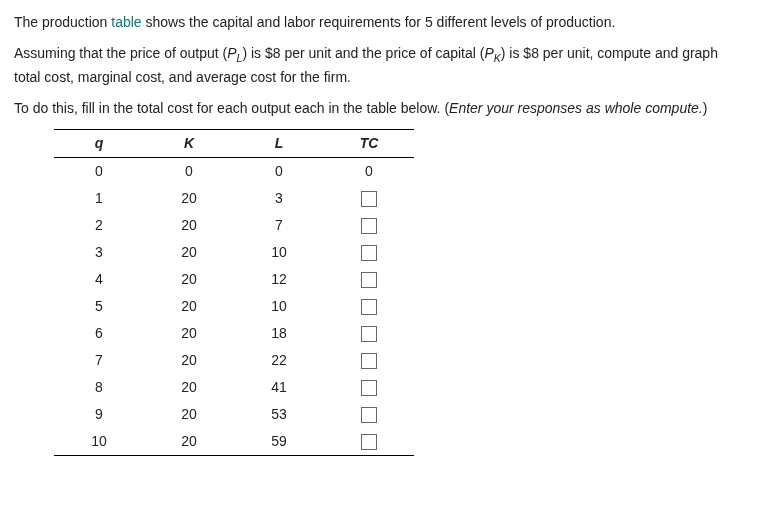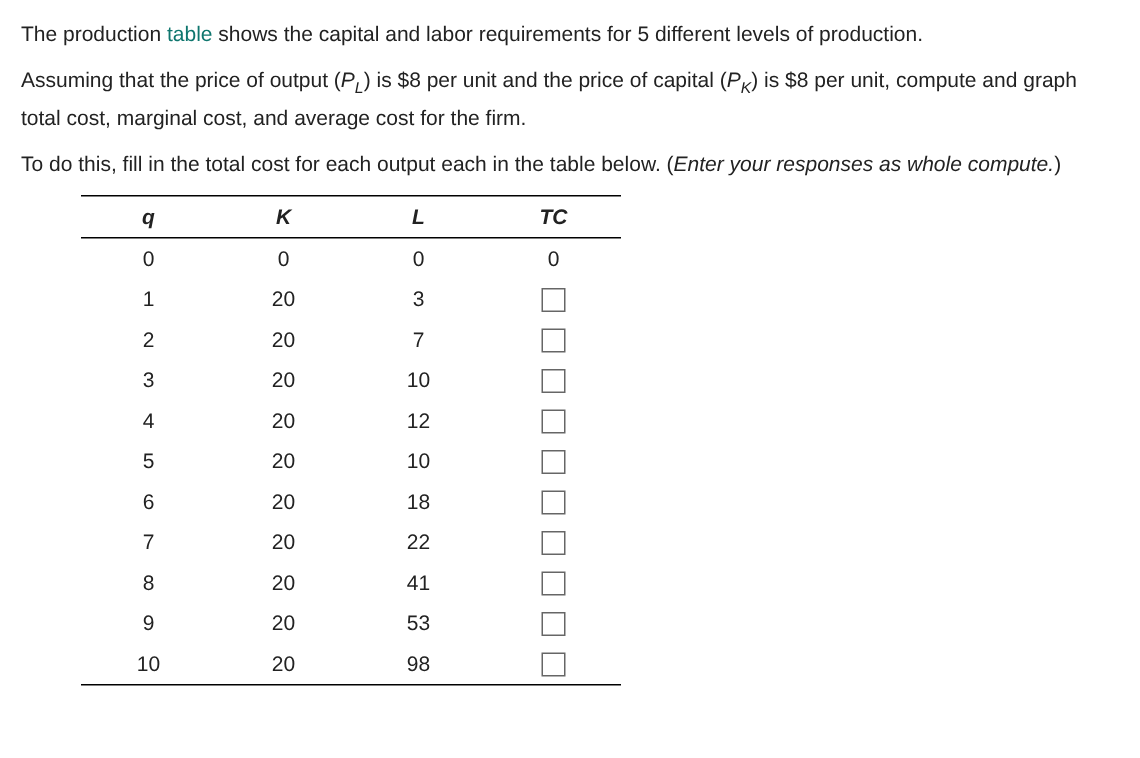--- a/index.html
+++ b/index.html
@@ -138,17 +138,17 @@
       </tr>
       <tr>
         <td>9</td>
         <td>20</td>
         <td>53</td>
         <td><span class="input-box"></span></td>
       </tr>
       <tr>
         <td>10</td>
         <td>20</td>
-        <td>98</td>
+        <td>59</td>
         <td><span class="input-box"></span></td>
       </tr>
     </tbody>
 </table>
 
 </body></html>

